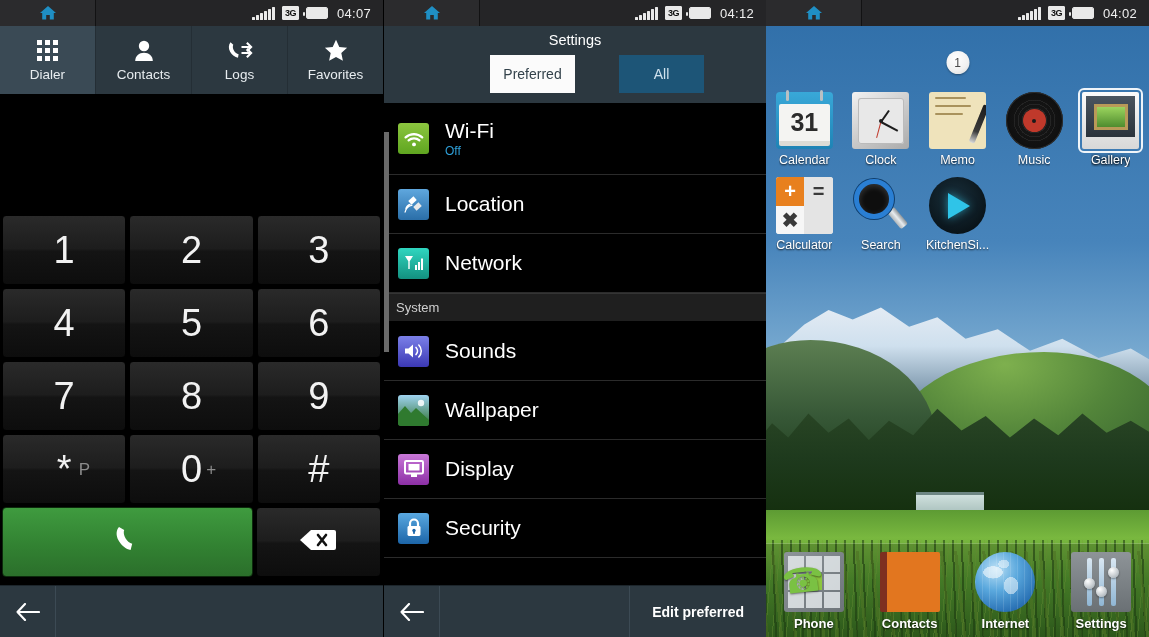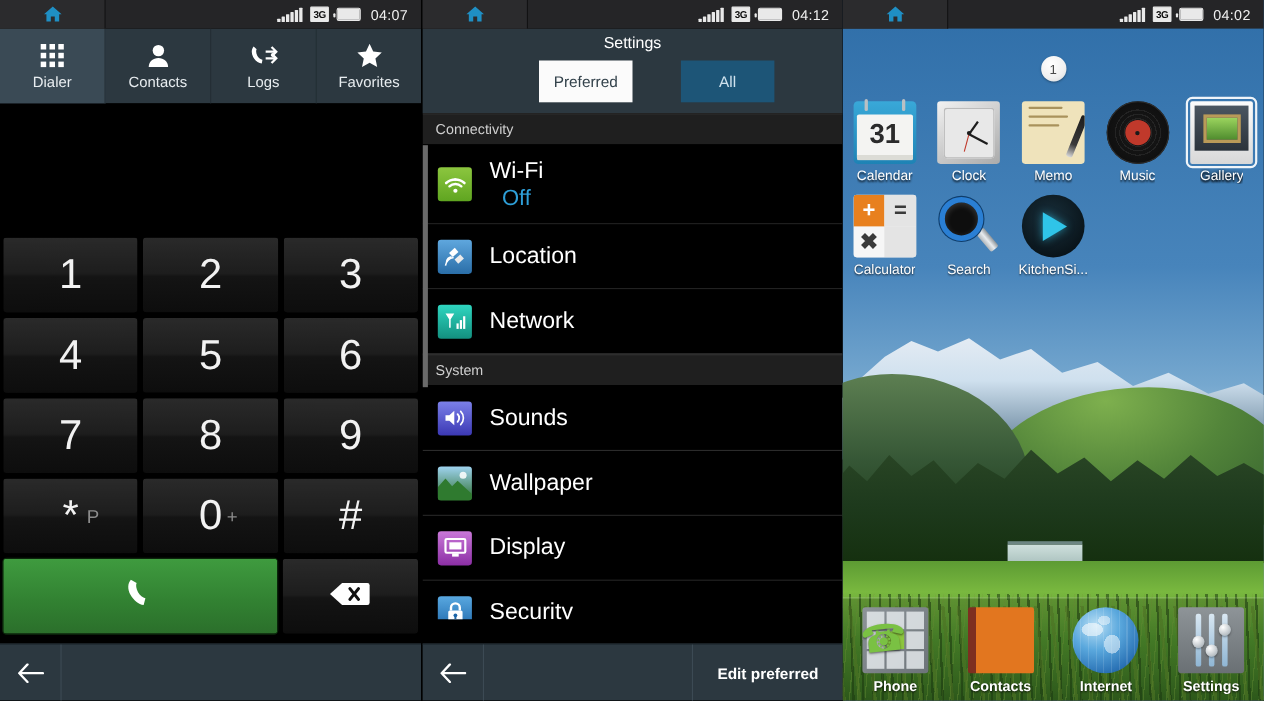--- a/index.html
+++ b/index.html
@@ -134,21 +134,21 @@
     border-bottom: 1px solid #2b2b2b; background: #000; cursor: pointer;
   }
   .set-row-tall { height: 72px; }
   .set-ico {
     width: 31px; height: 31px; border-radius: 3px; margin-right: 16px;
     flex: 0 0 31px; display: flex; align-items: center; justify-content: center;
     position: relative; overflow: hidden;
   }
   .set-txt { display: flex; flex-direction: column; gap: 1px; }
   .set-name { color: #fff; font-size: 21px; font-weight: 300; }
-  .set-val { color: #2e9fd8; font-size: 20px; text-align: center; }
+  .set-val { color: #2e9fd8; font-size: 12px; }
   .scrollbar {
     position: absolute; left: 0; top: 0; width: 5px; background: #6a6a6a;
   }
 
   
   .ic-wifi { background: linear-gradient(180deg, #8cc63f 0%, #5fa520 100%); }
   .ic-loc  { background: linear-gradient(180deg, #5fa7de 0%, #2a6ea8 100%); }
   .ic-net  { background: linear-gradient(180deg, #2fd6c0 0%, #13907f 100%); }
   .ic-snd  { background: linear-gradient(180deg, #7b80e8 0%, #3b38b4 100%); }
   .ic-wall { background: linear-gradient(180deg, #9fd3f0 0%, #2c6e2c 100%); }
@@ -520,21 +520,20 @@
       <div class="set-title">Settings</div>
       <div class="seg">
         <div class="seg-btn on">Preferred</div>
         <div class="seg-btn">All</div>
       </div>
     </div>
 
     <div class="set-list">
       <div class="scrollbar" style="top:29px;height:220px;"></div>
 
-      <div class="set-section">Connectivity</div>
 
       <div class="set-row set-row-tall">
         <span class="set-ico ic-wifi">
           <svg width="22" height="16" viewBox="0 0 22 16">
             <path d="M11 3.2c3.2 0 6.2 1.2 8.4 3.2" stroke="#fff" stroke-width="2.3" fill="none" stroke-linecap="round" transform="translate(-0.2,0)"></path>
             <path d="M2.6 6.4C4.8 4.4 7.8 3.2 11 3.2" stroke="#fff" stroke-width="2.3" fill="none" stroke-linecap="round"></path>
             <path d="M5.6 9.4C7 8.1 8.9 7.3 11 7.3s4 .8 5.4 2.1" stroke="#fff" stroke-width="2.2" fill="none" stroke-linecap="round"></path>
             <circle cx="11" cy="13.4" r="1.9" fill="#fff"></circle>
           </svg>
         </span>

